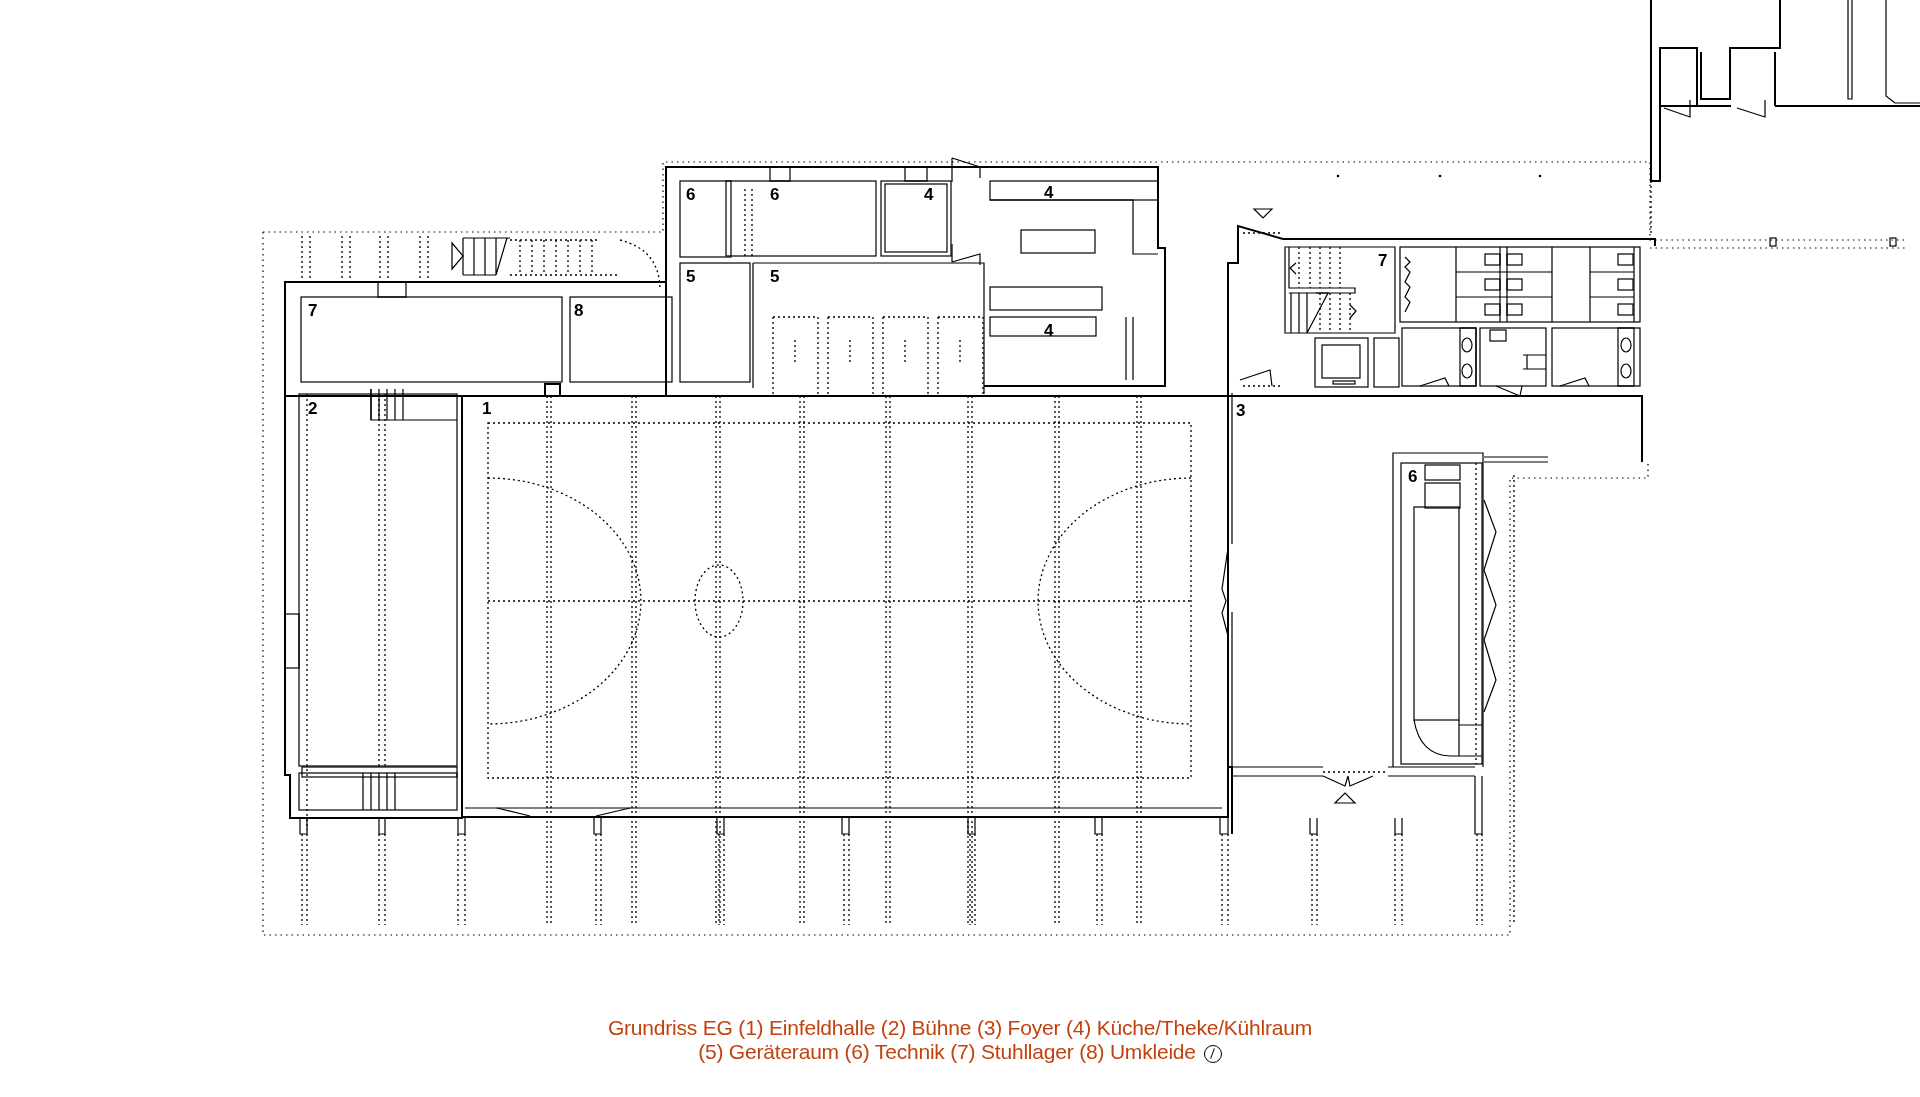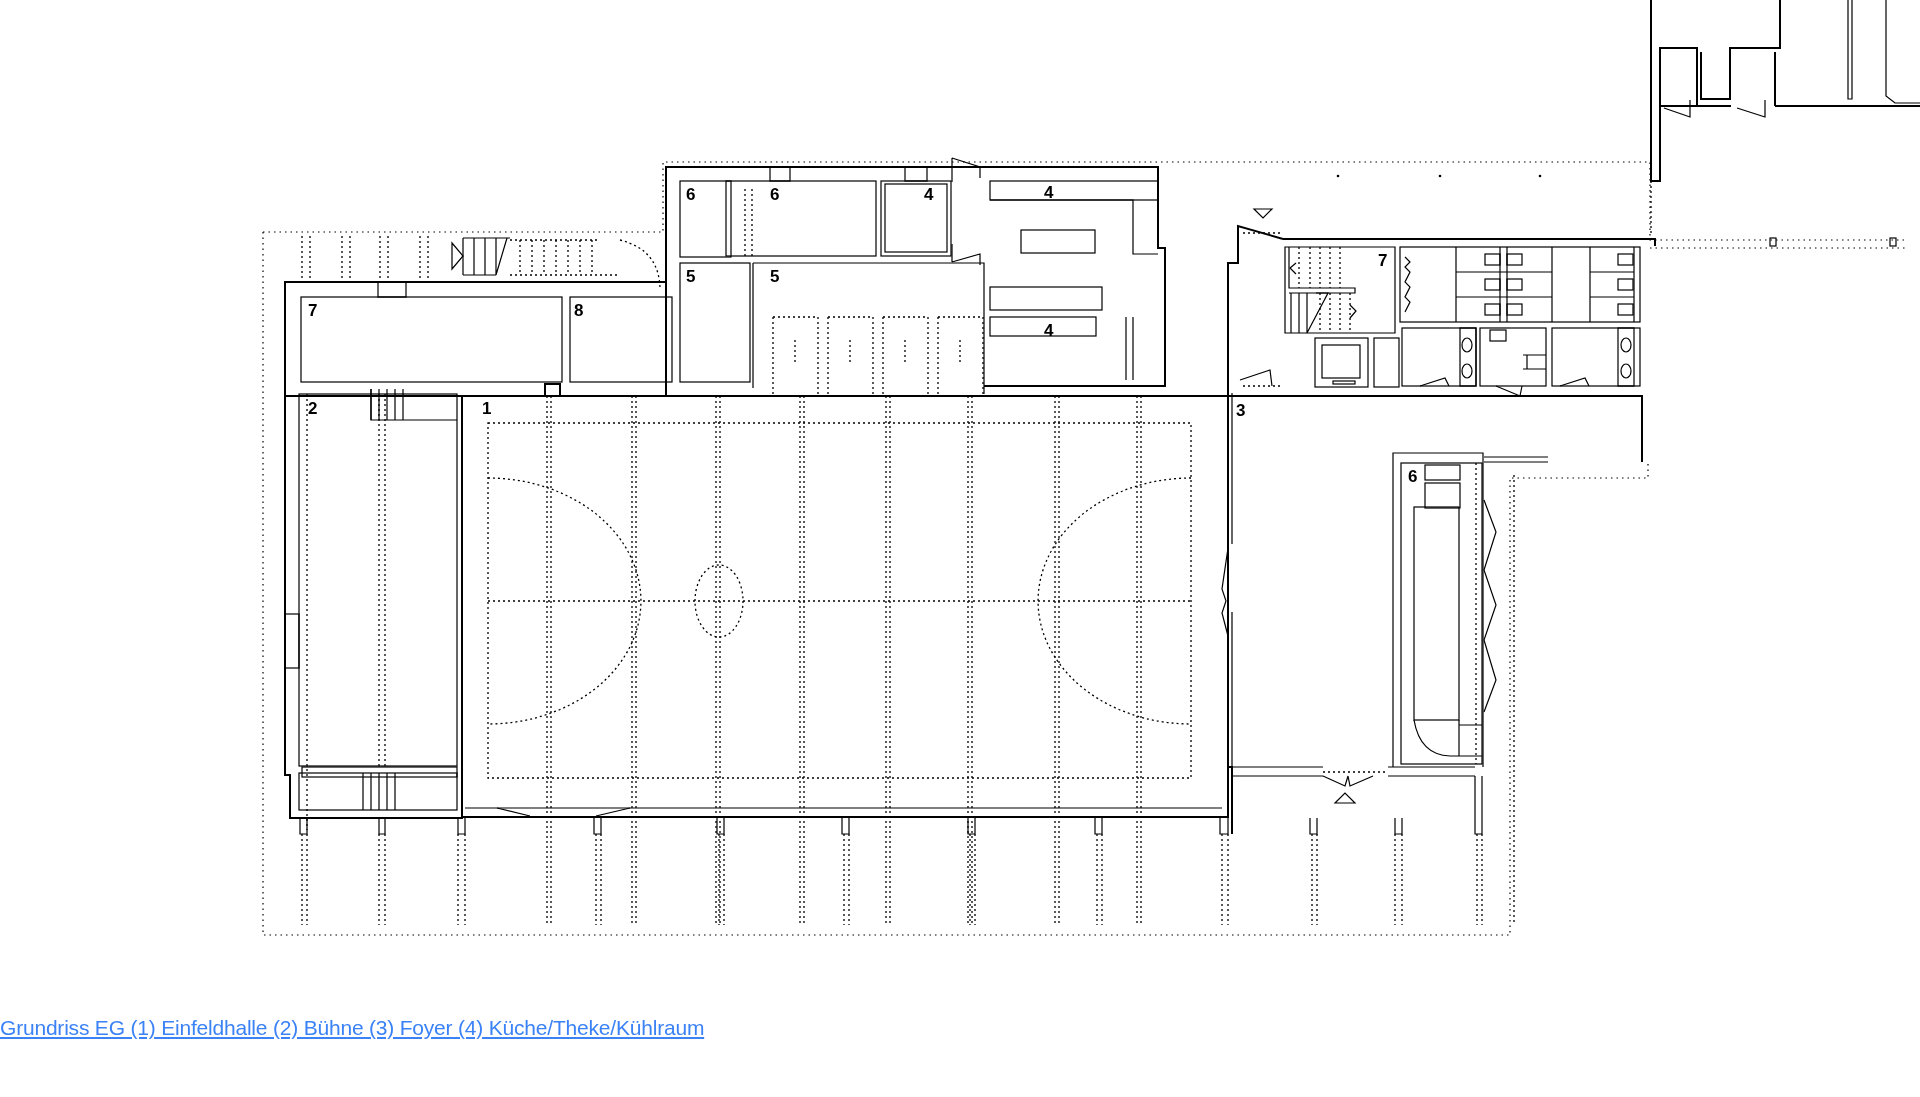--- a/index.html
+++ b/index.html
@@ -3,21 +3,21 @@
 <meta charset="utf-8">
 <style>
   html, body { margin:0; padding:0; background:#ffffff; }
   body { width:1920px; height:1097px; position:relative; overflow:hidden; font-family:"Liberation Sans", sans-serif; }
   #plan { position:absolute; left:0; top:0; width:1920px; height:1097px; }
   .w { fill:none; stroke:#000; stroke-width:2; }
   .t { fill:none; stroke:#000; stroke-width:1.2; }
   .d { fill:none; stroke:#000; stroke-width:1.3; stroke-dasharray:2 3; }
   .dd { fill:none; stroke:#000; stroke-width:1.2; stroke-dasharray:1.5 4; }
   .lbl { font-family:"Liberation Sans", sans-serif; font-weight:bold; font-size:17px; fill:#000; }
-  .caption { position:absolute; left:0; width:1920px; top:1016px; font-family:"Liberation Sans", sans-serif; font-size:21px; line-height:24px; color:#3b82f6; letter-spacing:-0.2px;text-decoration:underline; }
+  .caption { position:absolute; left:0; width:1920px; top:1016px; text-align:center; font-family:"Liberation Sans", sans-serif; font-size:21px; line-height:24px; color:#c2410c; letter-spacing:-0.2px; }
   .caption .line { display:block; }
   .north { display:inline-block; width:16px; height:16px; border:1px solid #000; border-radius:50%; position:relative; vertical-align:-4px; margin-left:8px; }
   .north::after { content:""; position:absolute; left:7px; top:2px; width:1px; height:11px; background:#000; transform:rotate(20deg); }
 </style>
 </head>
 <body>
 
 <svg id="plan" viewBox="0 0 1920 1097" xmlns="http://www.w3.org/2000/svg">
 
   <g>
@@ -197,13 +197,14 @@
     <text class="lbl" x="770" y="200">6</text>
     <text class="lbl" x="1408" y="482">6</text>
     <text class="lbl" x="308" y="316">7</text>
     <text class="lbl" x="1378" y="266">7</text>
     <text class="lbl" x="574" y="316">8</text>
   </g>
 </svg>
 
 <div class="caption">
   <span class="line">Grundriss EG  (1) Einfeldhalle  (2) Bühne  (3) Foyer  (4) Küche/Theke/Kühlraum</span>
+  <span class="line"><span>(5) Geräteraum  (6) Technik  (7) Stuhllager  (8) Umkleide</span><span class="north"></span></span>
 </div>
 
 </body></html>

